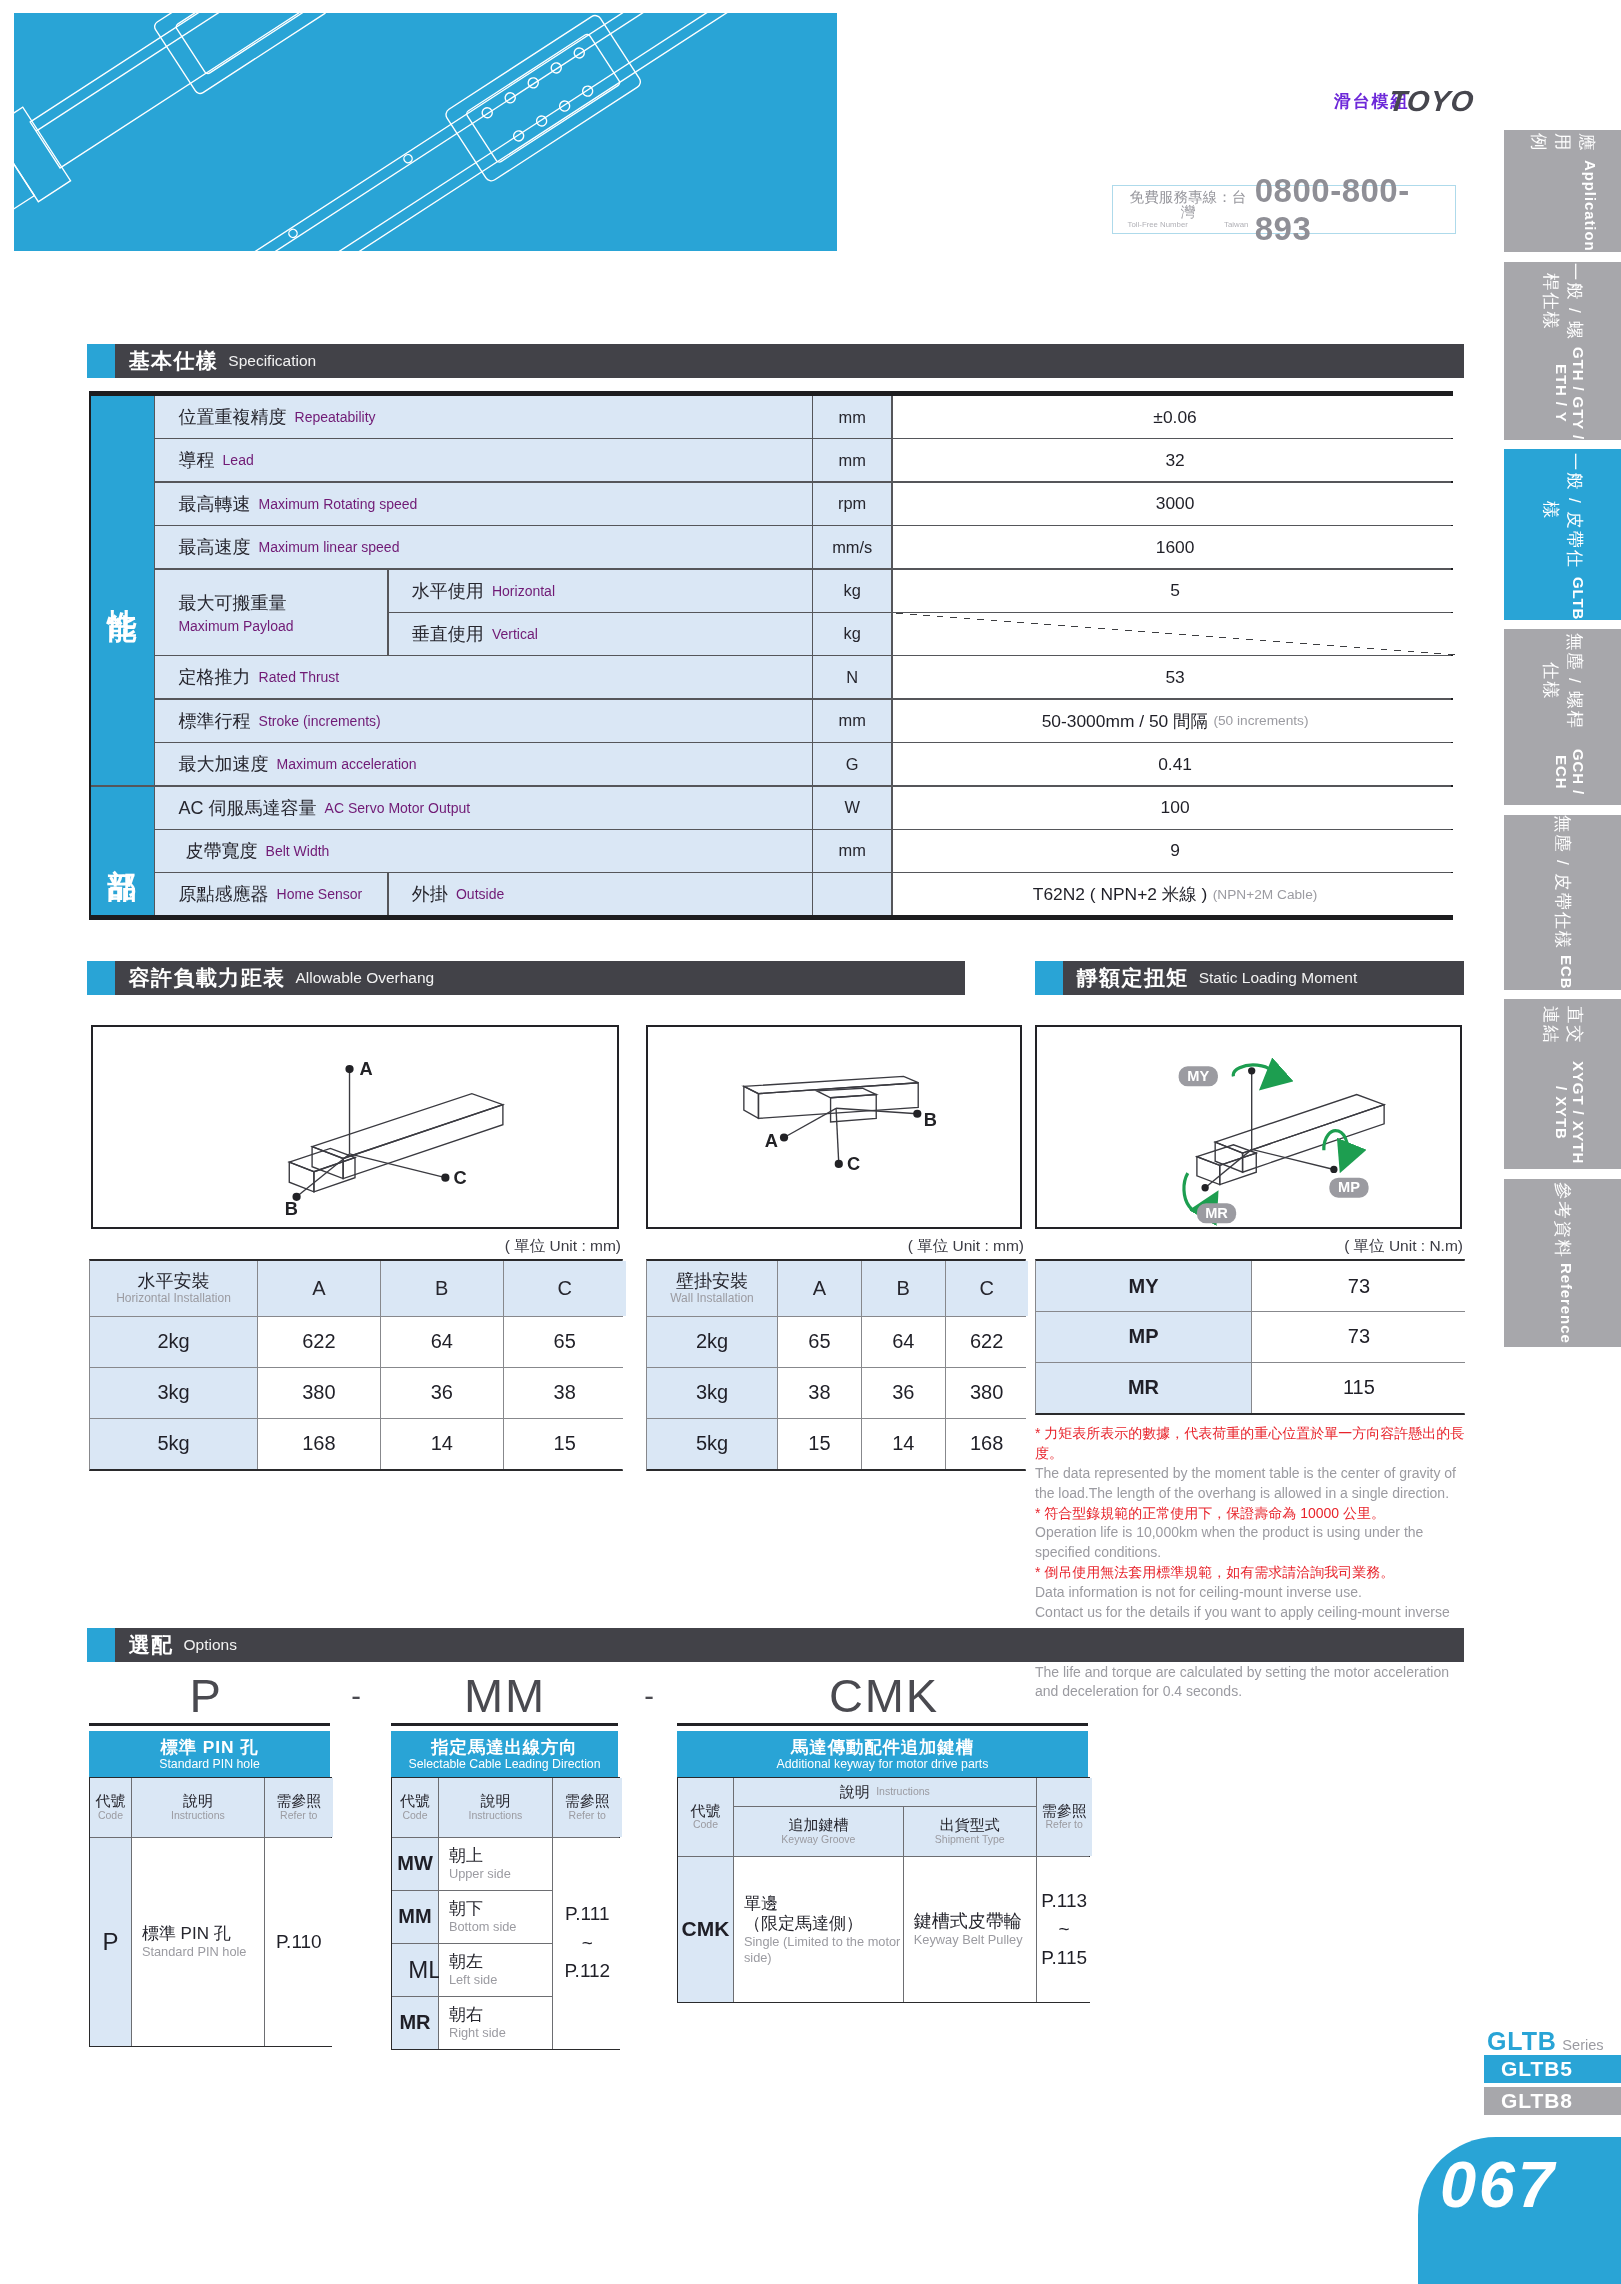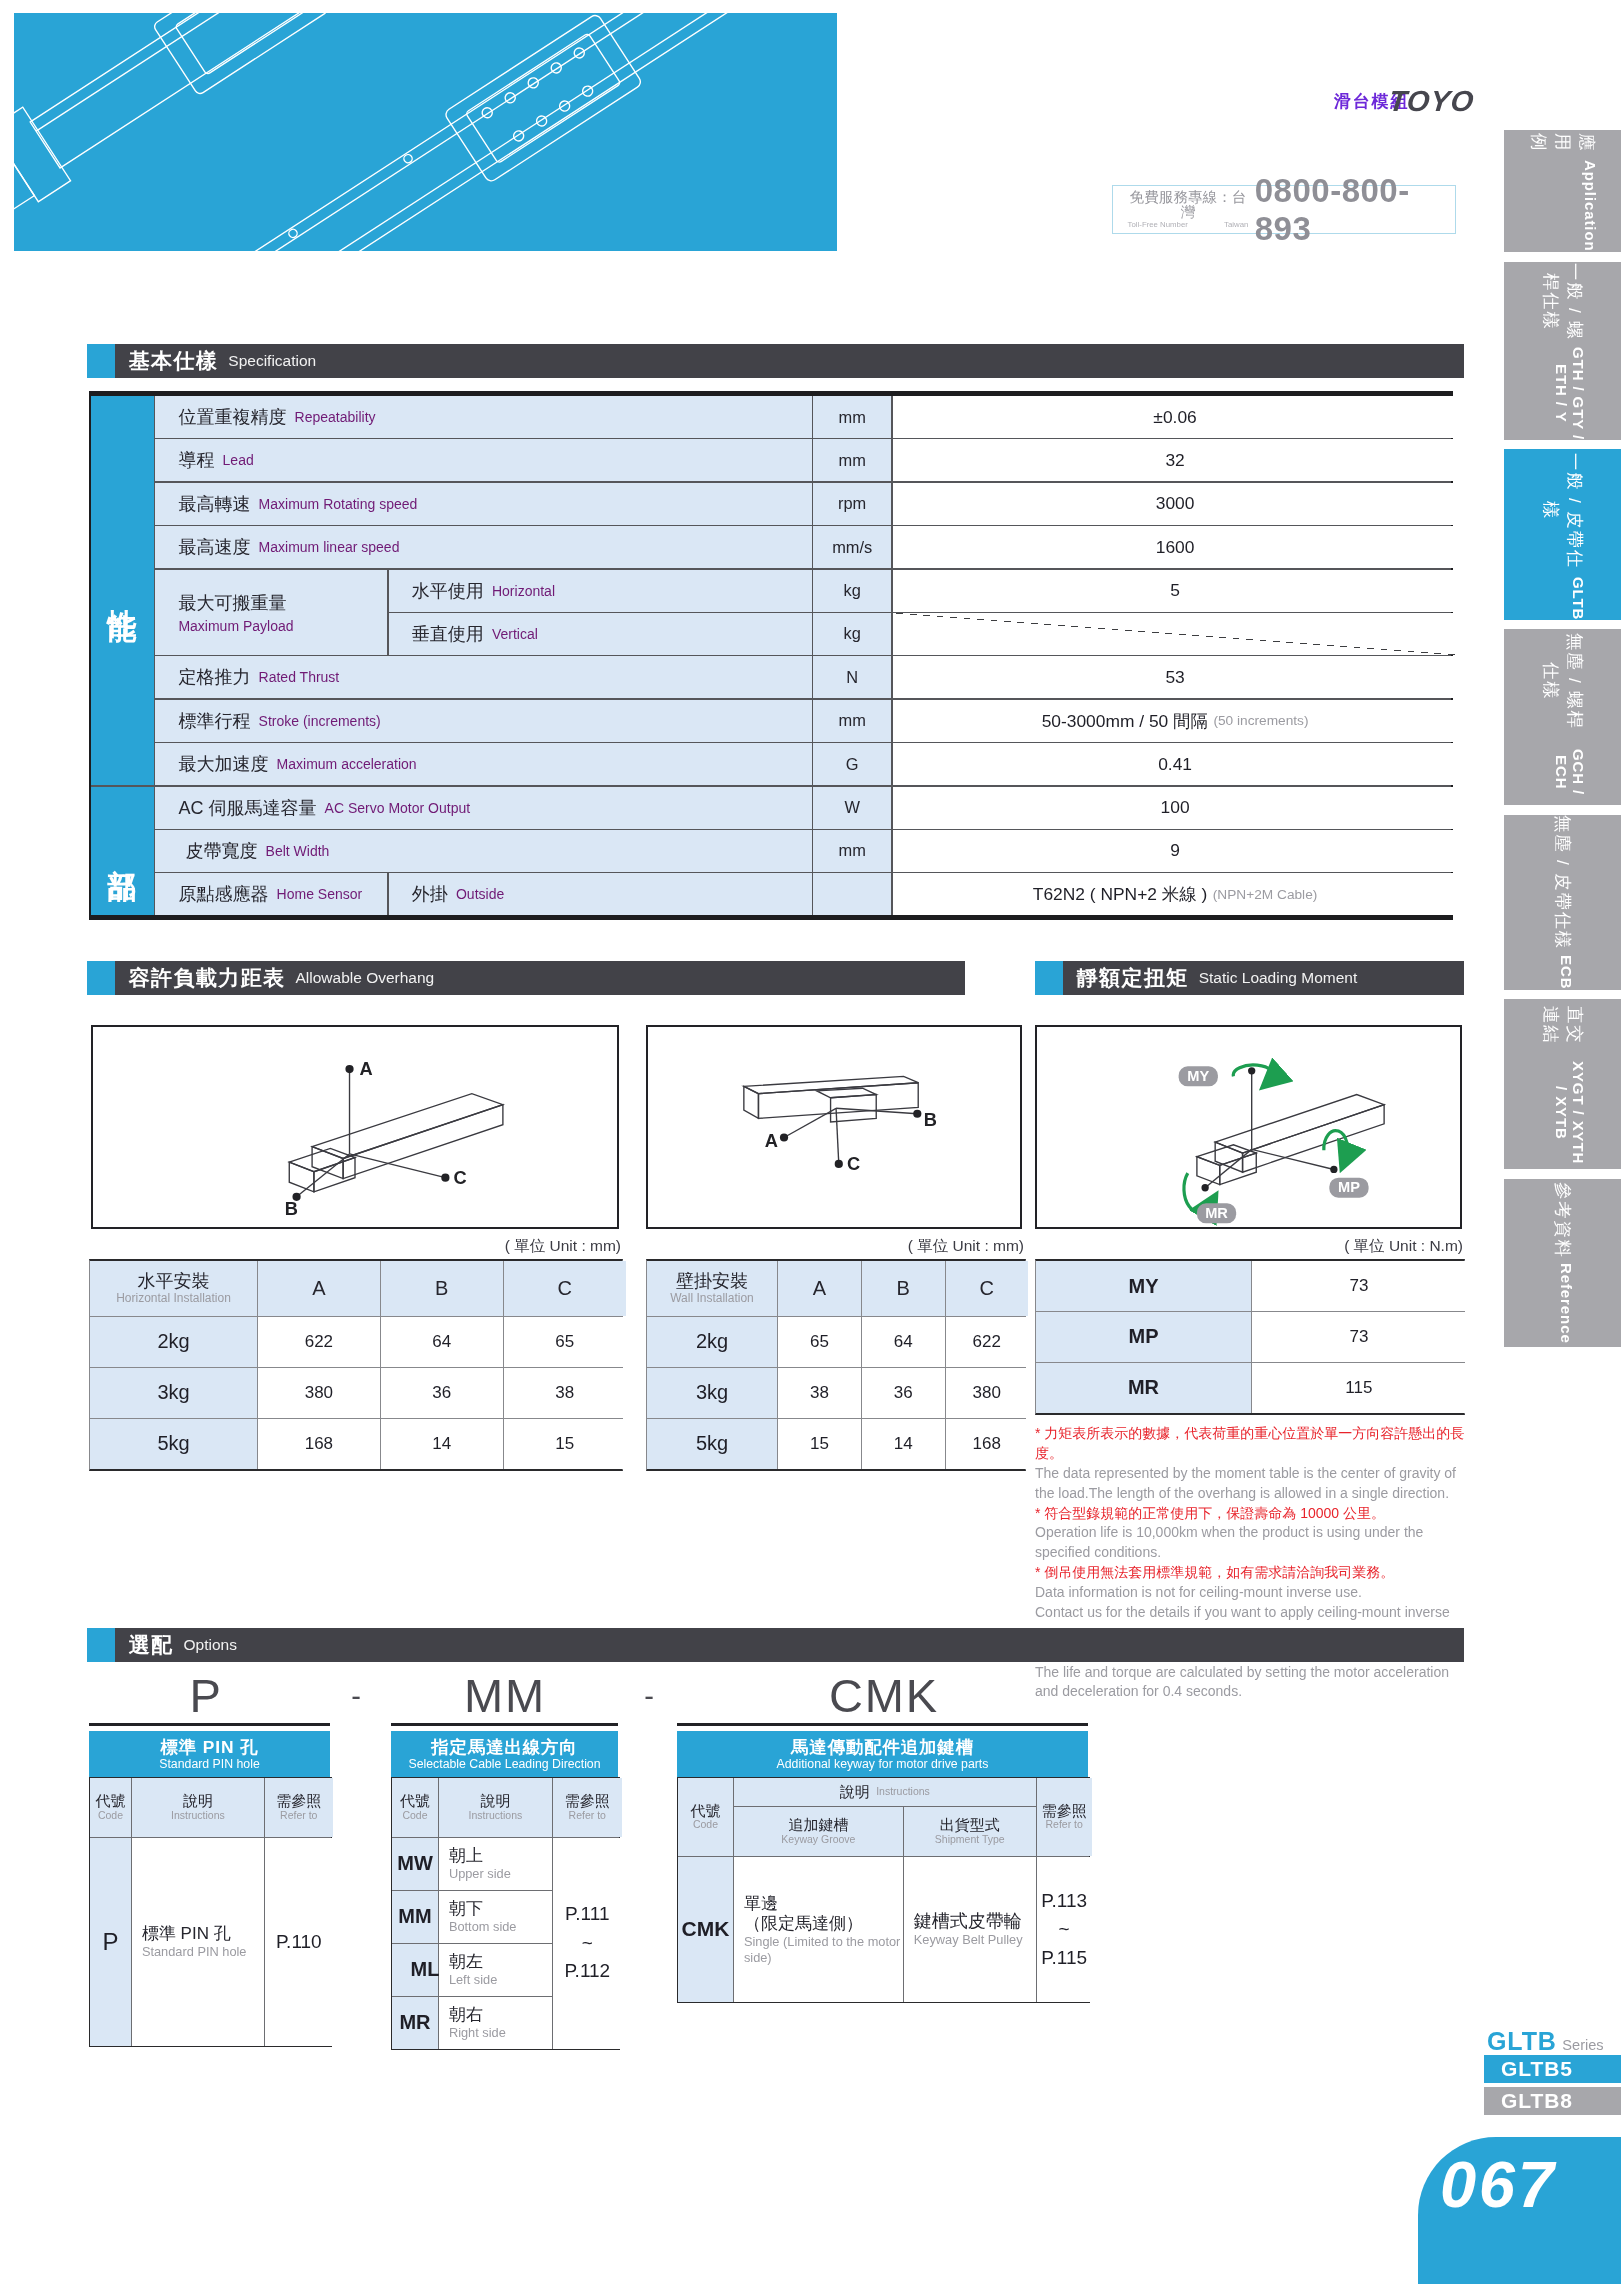--- a/index.html
+++ b/index.html
@@ -59,21 +59,21 @@
   .dbox{border:2.7px solid #222226;background:#fff;}
   .unit-label{font-size:15.5px;color:#3b3b43;text-align:right;}
   .grid-table{display:grid;gap:0.9px;background:#87888c;border:1.4px solid #87888c;
               border-top:2.7px solid #2a2a2c;border-bottom:2.7px solid #2a2a2c;}
   .grid-table > div{display:flex;align-items:center;justify-content:center;background:#fff;}
   .gh{background:#dae7f5 !important;flex-direction:column;line-height:1.1;}
   .gh .zh{font-size:18px;color:#26262e;}
   .gh .en{font-size:12px;color:#9b9ba1;}
   .ghl{font-size:20px;color:#26262e;background:#dae7f5 !important;}
   .gw{font-size:20px;font-weight:400;color:#1f1f27;background:#dae7f5 !important;}
-  .gv{font-size:17px;color:#1f1f27;}
+  .gv{font-size:20px;color:#1f1f27;}
 
   
   .notes{left:1035px;top:1424px;width:436px;font-size:14px;line-height:1.42;}
   .note-red{color:#e8232b;}
   .note-gray{color:#9b9ba1;}
 
   
   .opt-letter{font-size:47px;color:#4a4a50;transform:translateX(-50%);letter-spacing:1.8px;}
   .opt-dash{font-size:29px;color:#4a4a50;transform:translateX(-50%);}
   .uline{height:3.2px;background:#222226;}
@@ -543,21 +543,21 @@
     <div class="code-cell" style="grid-row:2;grid-column:1;font-size:20px;font-weight:700;">MW</div>
     <div class="ins-cell" style="grid-row:2;grid-column:2;">
         <span class="zh">朝上</span>
         <span class="en">Upper side</span>
       </div>
     <div class="code-cell" style="grid-row:3;grid-column:1;font-size:20px;font-weight:700;">MM</div>
     <div class="ins-cell" style="grid-row:3;grid-column:2;">
         <span class="zh">朝下</span>
         <span class="en">Bottom side</span>
       </div>
-    <div class="code-cell" style="grid-row:4;grid-column:1;font-size:20px;font-weight:700;padding-left:20px;">ML</div>
+    <div class="code-cell" style="grid-row:4;grid-column:1;font-size:24px;font-weight:400;padding-left:20px;">ML</div>
     <div class="ins-cell" style="grid-row:4;grid-column:2;">
         <span class="zh">朝左</span>
         <span class="en">Left side</span>
       </div>
     <div class="code-cell" style="grid-row:5;grid-column:1;font-size:20px;font-weight:700;">MR</div>
     <div class="ins-cell" style="grid-row:5;grid-column:2;">
         <span class="zh">朝右</span>
         <span class="en">Right side</span>
       </div>
     <div class="ref-cell" style="grid-row:2/6;grid-column:3;">

